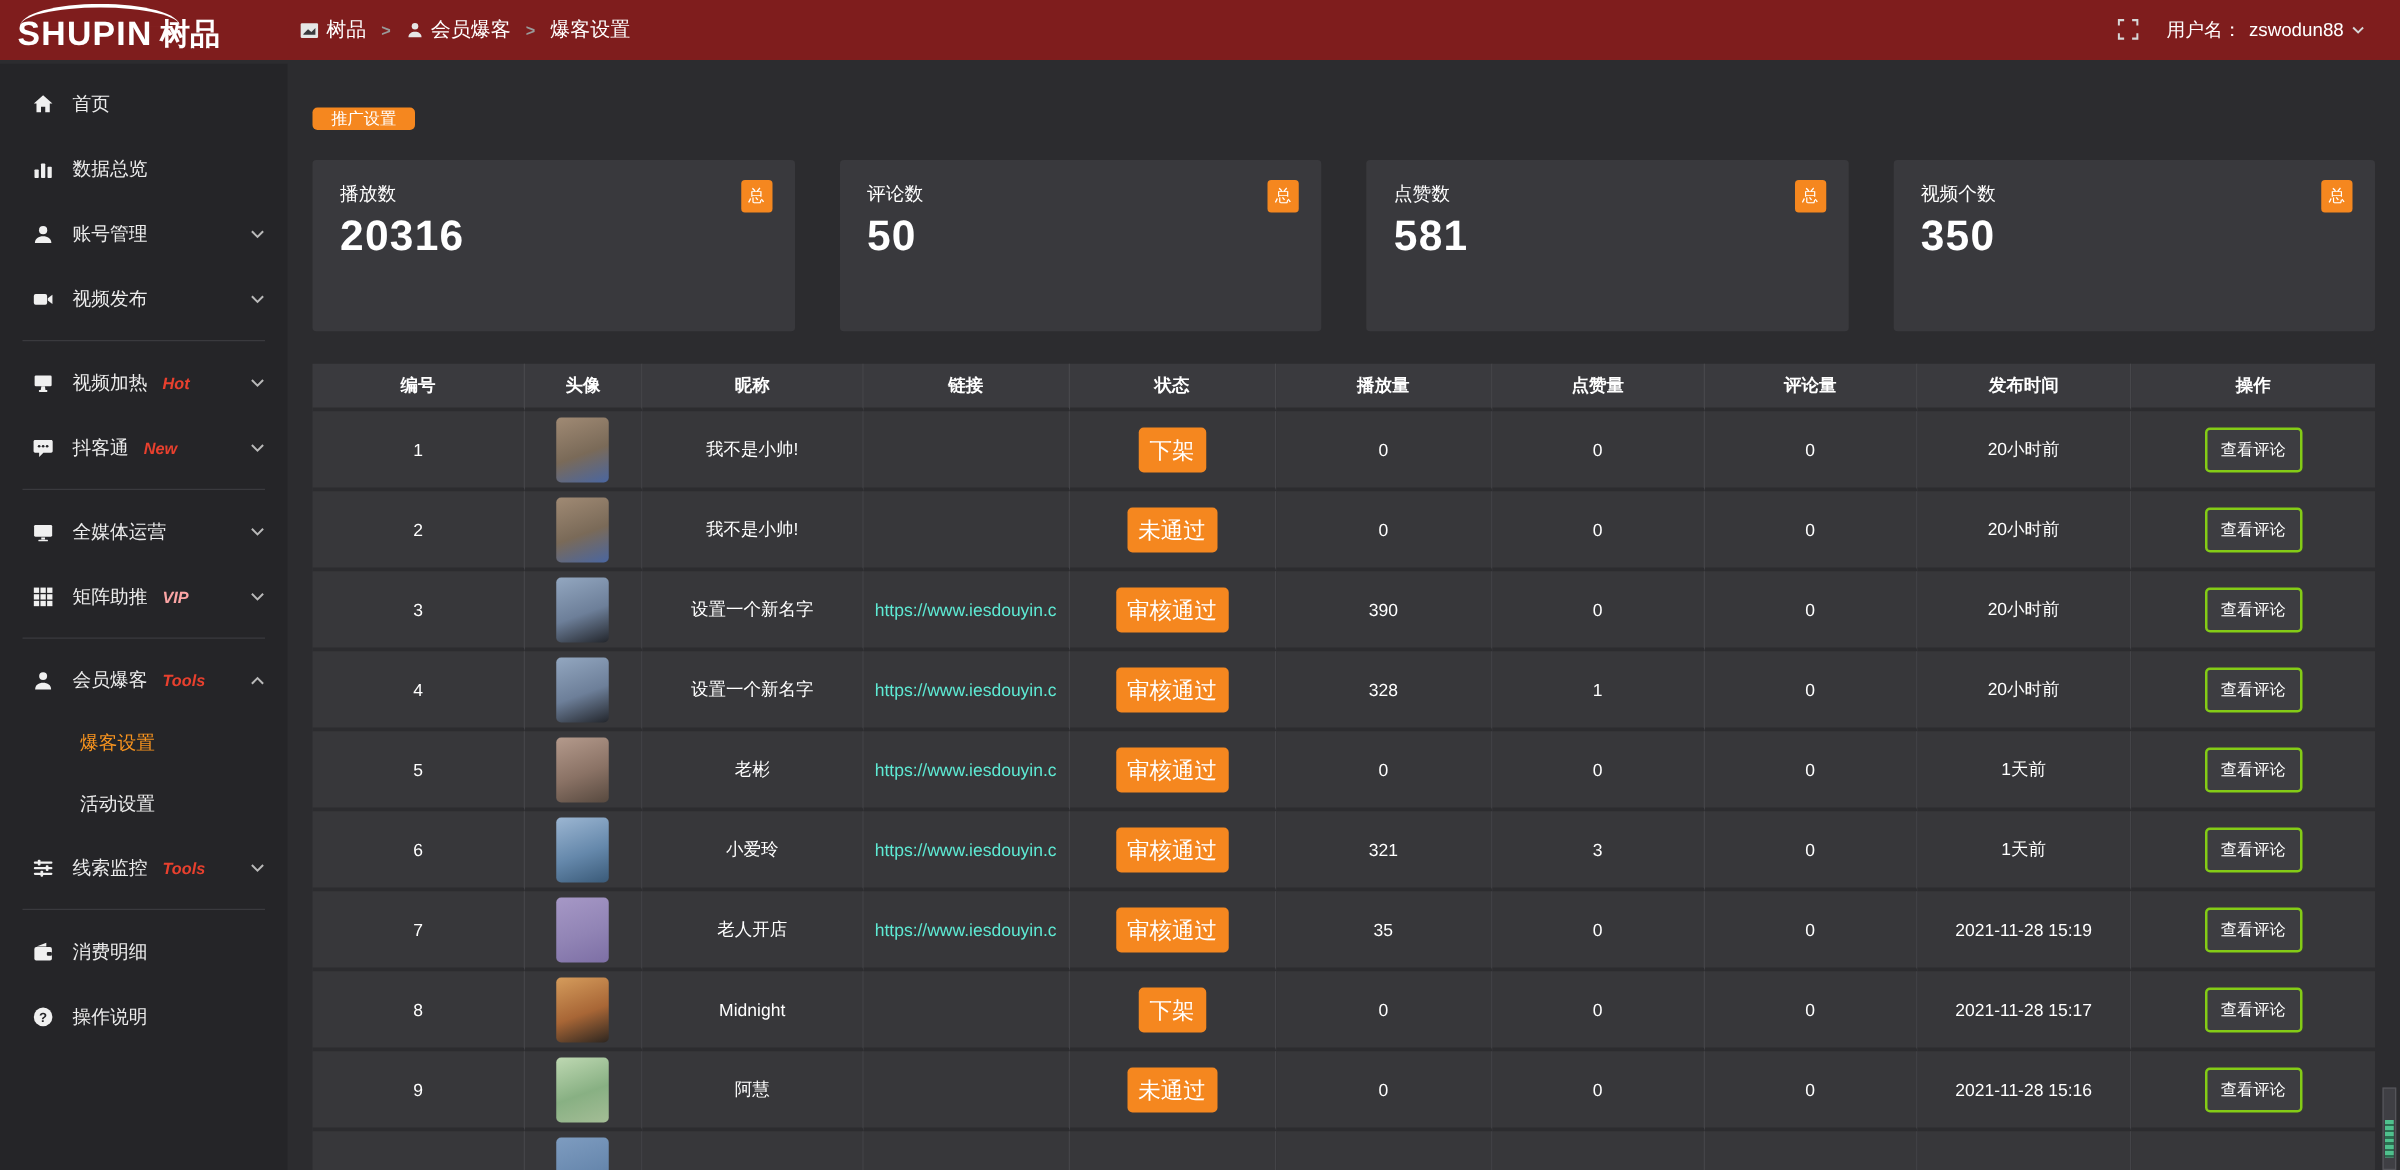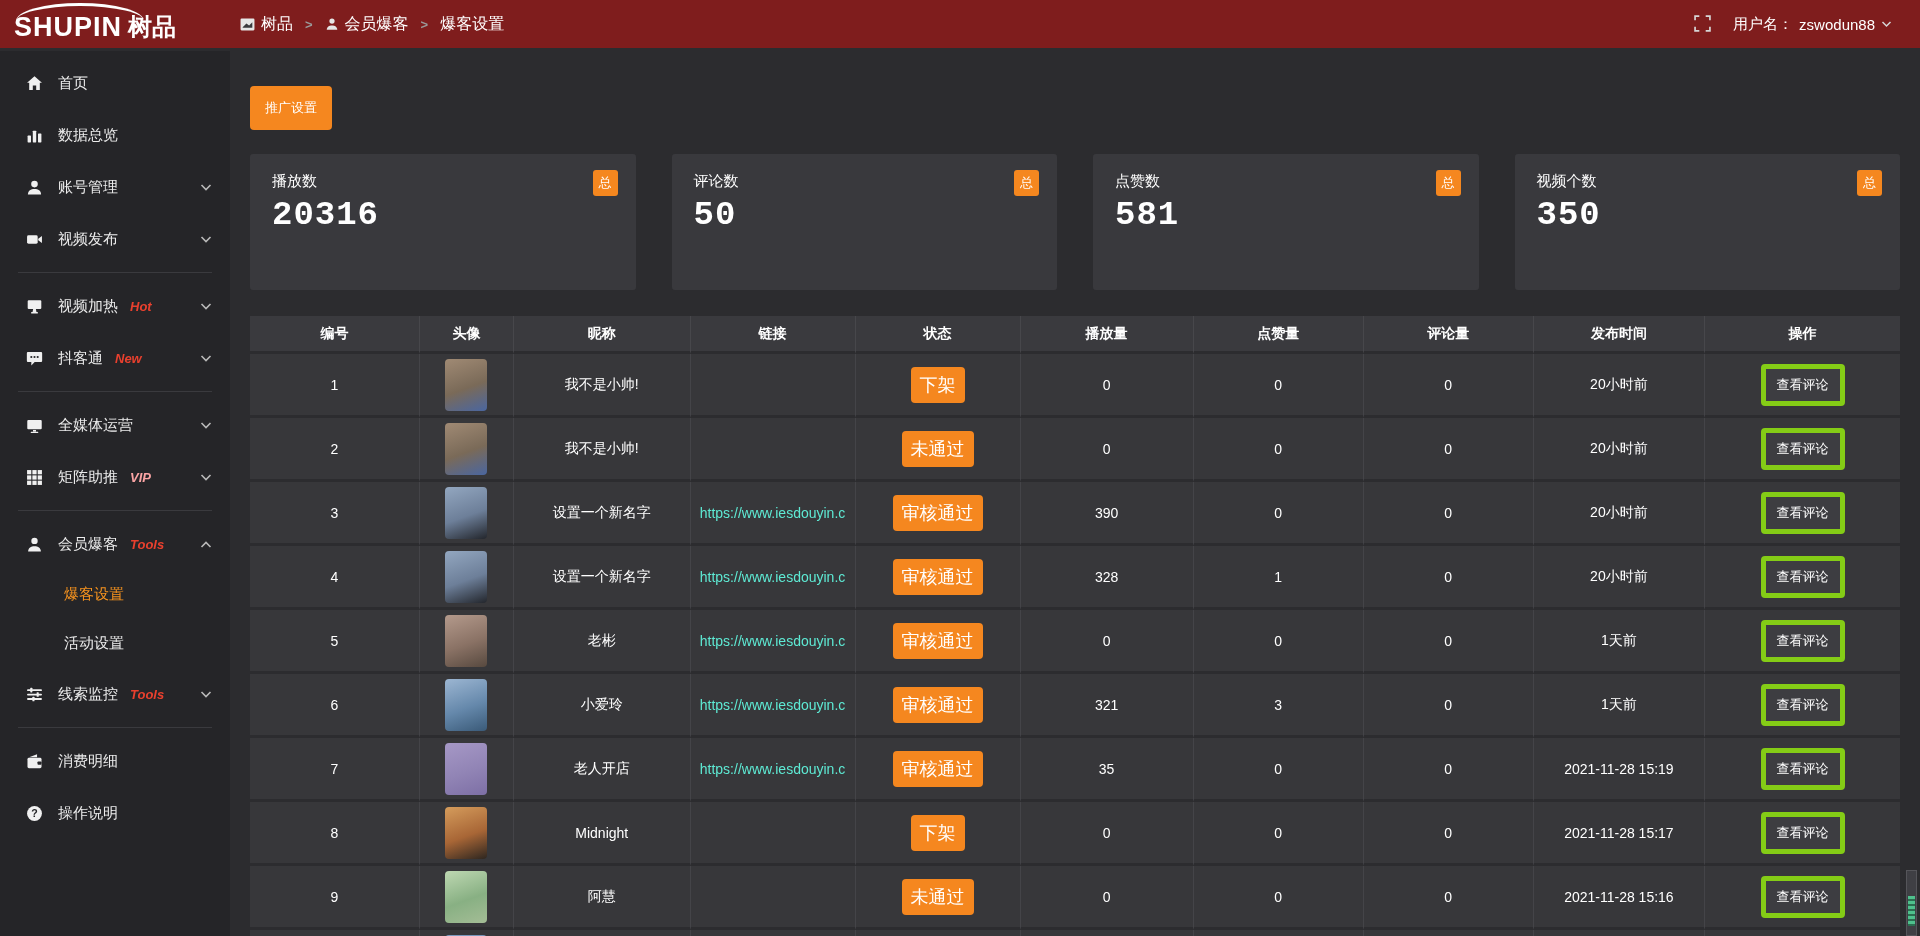--- a/index.html
+++ b/index.html
@@ -36,23 +36,23 @@
   .side-chevron.up { transform:rotate(180deg); }
   .side-sub { }
   .side-sub-item { height:49px; display:flex; align-items:center; padding-left:64px;
                    color:#ececec; font-size:15px; cursor:pointer; }
   .side-sub-item.active { color:#f7931e; }
   .side-divider { border-top:1px solid #3a3a3e; margin:7px 18px; }
 
   
   .main { position:absolute; top:48px; left:230px; width:1690px; height:888px; overflow:hidden; }
   .promo-btn { display:inline-block; margin:38px 0 0 20px; background:#f5871f; color:#fff;
-               font-size:13px; padding:13px 15px; border-radius:4px; border:none; cursor:pointer;
+               font-size:13px; padding:0 15px; border-radius:4px; border:none; cursor:pointer;
                font-family:inherit;text-align:center; }
-  .stats-row { display:flex; gap:36px; margin:24px 20px 0;font-family:Liberation Mono, monospace; }
+  .stats-row { display:flex; gap:36px; margin:24px 20px 0; }
   .stat-card { flex:1; background:#39393d; border-radius:3px; position:relative;
                padding:18px 22px 56px; }
   .stat-label { color:#fff; font-size:15px; }
   .stat-value { color:#fff; font-size:34px; font-weight:600; margin-top:5px; letter-spacing:1px; }
   .stat-badge { position:absolute; top:16px; right:18px; background:#f5871f; color:#fff;
                 font-size:13px; padding:4px 6px; border-radius:3px; }
 
   .table-wrap { margin:26px 20px 0; }
   table { width:100%; border-collapse:separate; border-spacing:0; table-layout:fixed; }
   col.c-id{width:10.3%} col.c-avatar{width:5.7%} col.c-nick{width:10.7%} col.c-link{width:10.0%}
@@ -63,21 +63,21 @@
   th:last-child { border-right:none; }
   td { background:#37373a; color:#fff; font-size:14px; text-align:center; height:64px;
        border-right:1px solid #444448; border-bottom:3px solid #2c2c2f;
        overflow:hidden; white-space:nowrap; }
   td:last-child { border-right:none; }
   .avatar { width:42px; height:52px; border-radius:4px; margin:0 auto; }
   .cell-link { color:#5eead4; font-size:14px; display:block; overflow:hidden;
                white-space:nowrap; text-decoration:none; padding:0 2px; }
   .status-badge { display:inline-block; background:#f5871f; color:#fff; font-size:18px;
                   padding:6px 9px; border-radius:4px; cursor:pointer; }
-  .action-btn { background:#3d3d41; border:5px solid #84cc16; color:#fff; font-size:13px;
+  .action-btn { background:#3d3d41; border:2px solid #84cc16; color:#fff; font-size:13px;
                 padding:7px 11px; border-radius:4px; cursor:pointer; font-family:inherit; }
 
   .scroll-widget { position:absolute; right:3px; bottom:0; width:11px; height:66px;
                    background:#3f3f44; border:1px solid #55555a; z-index:30; }
   .scroll-thumb { position:absolute; left:1px; right:1px; bottom:9px; height:30px;
                   background:repeating-linear-gradient(180deg,#4fc08d 0 3px,#2a6e50 3px 5px);
                   cursor:grab; }
 </style>
 </head>
 <body>

